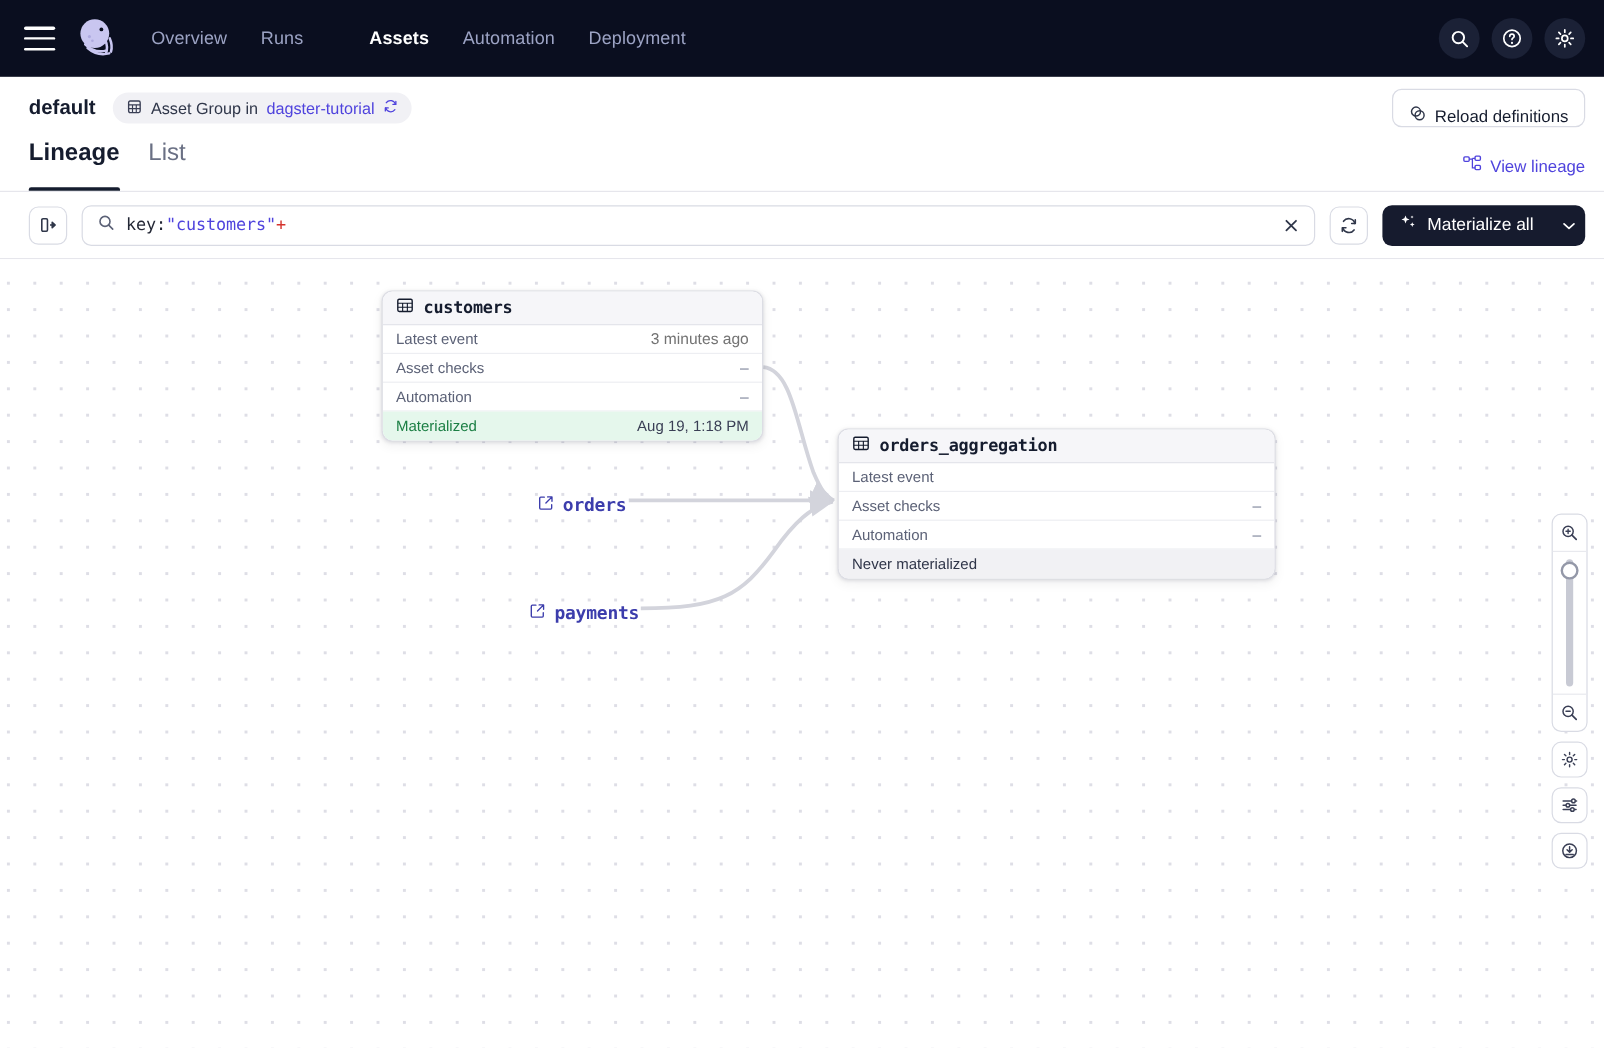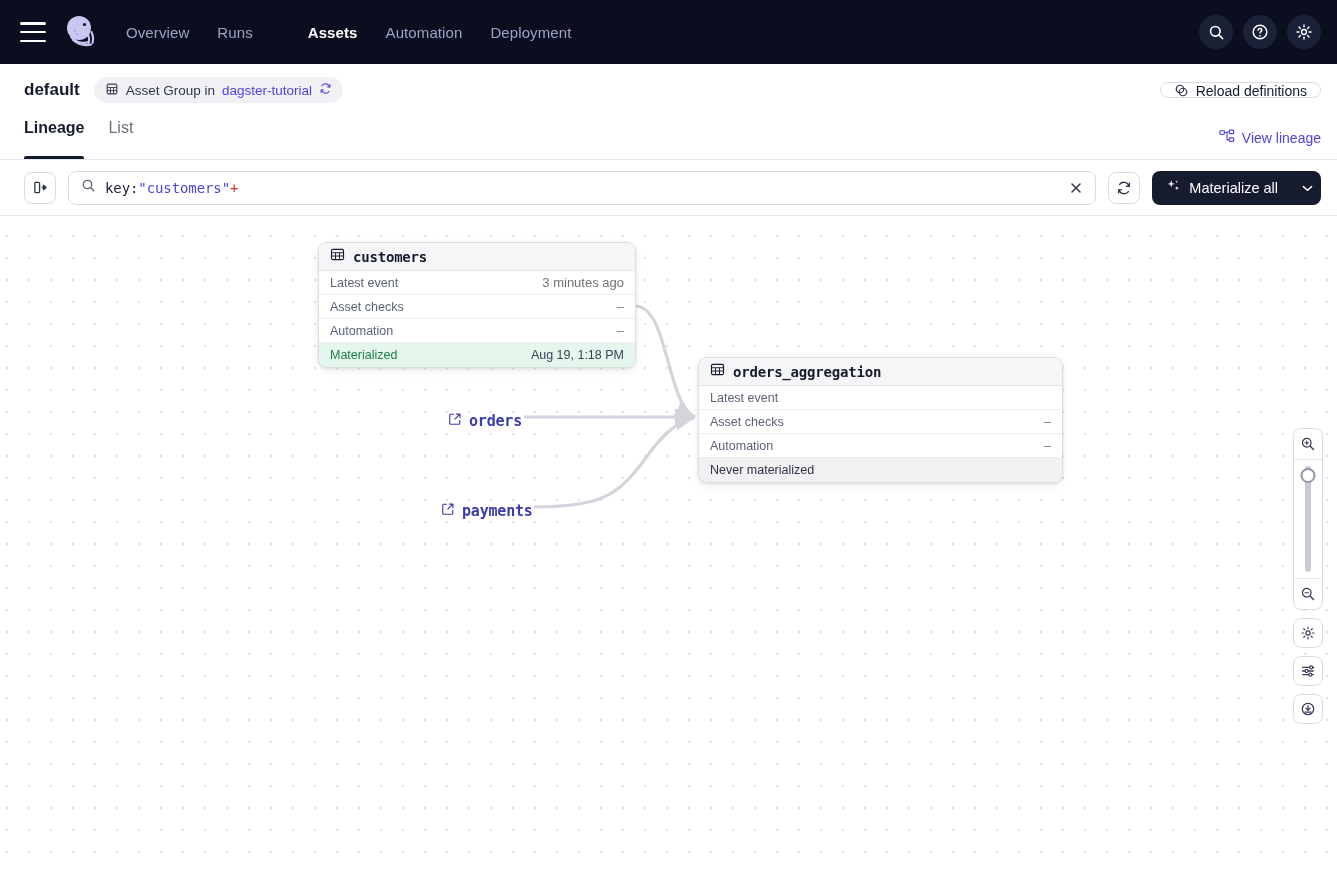--- a/index.html
+++ b/index.html
@@ -48,37 +48,37 @@
   .chip {
     margin-left: 14px; height: 26px;
     display: flex; align-items: center; gap: 7px;
     background: #F1F1F5; border-radius: 13px;
     padding: 0 11px; font-size: 13.5px; color: #30374A;
     cursor: pointer;
   }
   .chip .link { color: #4F43DD; }
   .reloadbtn {
     margin-left: auto;
-    height: 16px; display: flex; align-items: flex-start; gap: 7px;
+    height: 32px; display: flex; align-items: flex-end; gap: 7px;
     border: 1px solid #D9DBE4; border-radius: 8px;
     background: #fff; padding: 0 13px;
     font-size: 14px; color: #151C2E; cursor: pointer;
   }
 
   
   .tabsrow {
     height: 44px; flex: 0 0 44px;
     display: flex; align-items: stretch;
     padding: 0 16px 0 24px;
     border-bottom: 1px solid #E6E6EC;
     background: #fff;
   }
   .tab {
     display: flex; align-items: center;
-    font-size: 16px; color: #6A7084;
+    font-size: 20px; color: #6A7084;
     margin-right: 24px; cursor: pointer;
     position: relative; padding-bottom: 20px;
   }
   .tab.active { color: #151C2E; font-weight: 700; }
   .tab.active::after {
     content: ""; position: absolute; left: 0; right: 0; bottom: 0;
     height: 3px; background: #151C2E; border-radius: 2px 2px 0 0;
   }
   .viewlineage {
     margin-left: auto; display: flex; align-items: center; gap: 7px;

